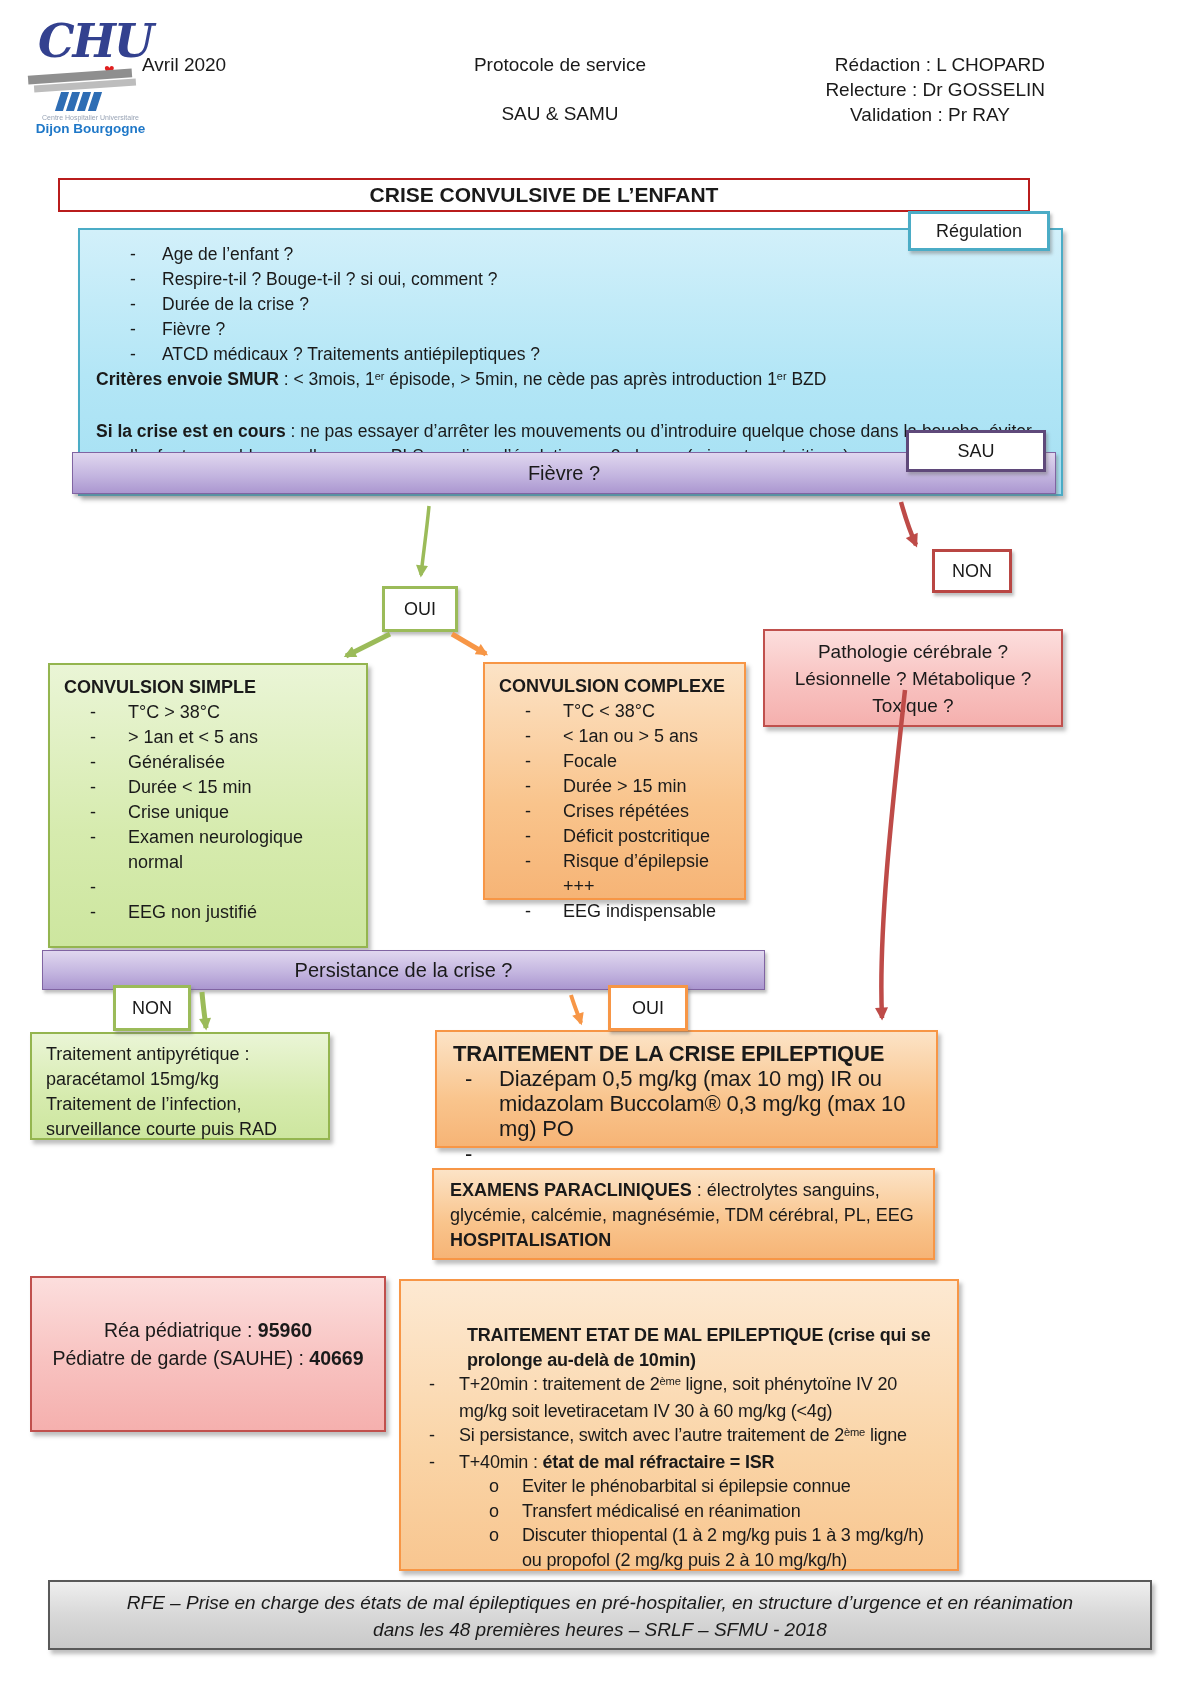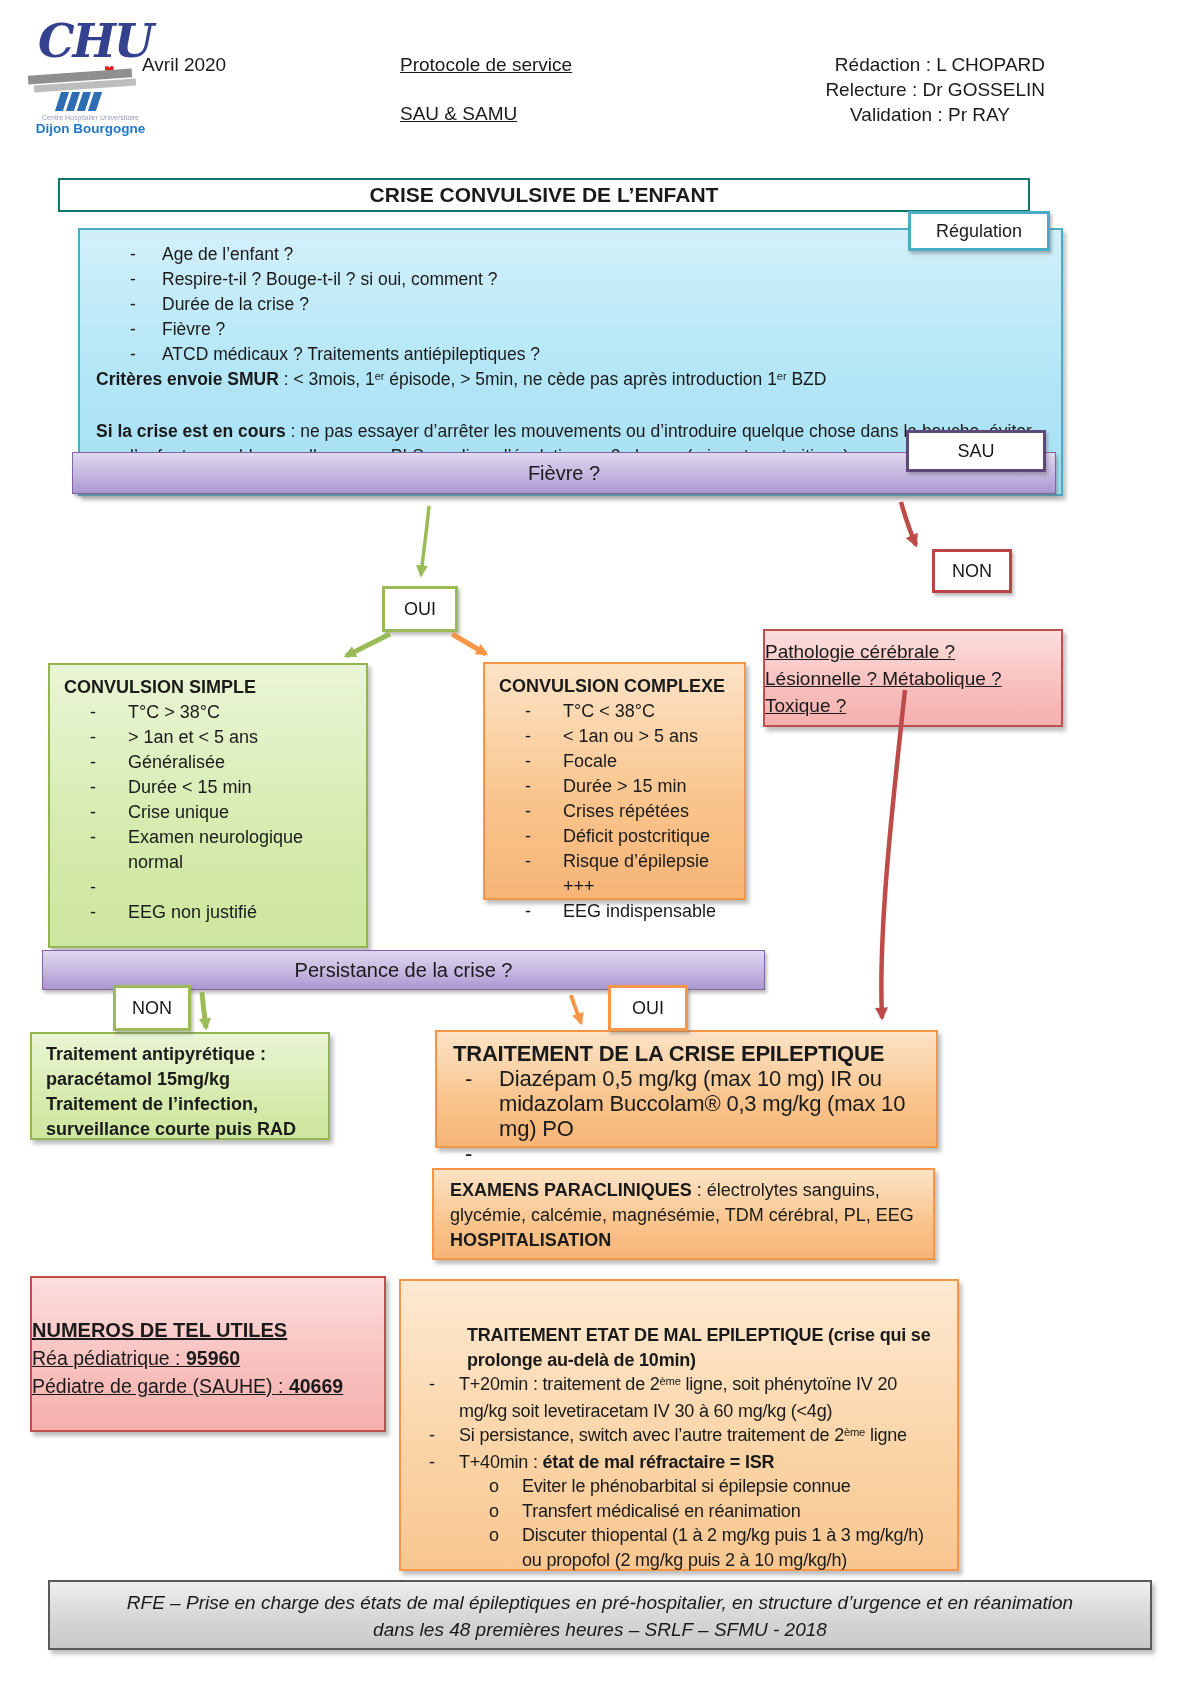--- a/index.html
+++ b/index.html
@@ -4,32 +4,32 @@
 <style>
   html,body{margin:0;padding:0;background:#ffffff;}
   body{font-family:"Liberation Sans", sans-serif; color:#1a1a1a;}
   #canvas{position:relative;width:1200px;height:1697px;background:#fff;overflow:hidden;}
   .abs{position:absolute;}
   .box{position:absolute;box-sizing:border-box;}
   .shadow{box-shadow:3px 4px 4px rgba(110,110,110,.45);}
   .tag{background:#fff;text-align:center;font-size:18px;box-shadow:2px 3px 3px rgba(110,110,110,.45);display:flex;align-items:center;justify-content:center;}
   .b{font-weight:bold;}
   .sup{font-size:62%;position:relative;top:-0.48em;}
-  .center{text-align:left;text-decoration:underline;}
+  .center{text-align:center;}
   .li{display:flex;align-items:flex-start;}
   .li .dash{flex:0 0 auto;}
   .qlist .dash{margin-left:50px;width:32px;}
   .blist .dash{margin-left:40px;width:38px;}
   .clist .dash{margin-left:28px;width:34px;}
   .mlist .dash{margin-left:28px;width:30px;}
   .slist .dash{margin-left:88px;width:33px;}
   
   .hdr-txt{font-size:19px;line-height:25px;}
   
-  #title-bar{left:58px;top:178px;width:972px;height:34px;border:2px solid #0f766e;background:#fff;
+  #title-bar{left:58px;top:178px;width:972px;height:34px;border:2px solid #b91c1c;background:#fff;
     display:flex;align-items:center;justify-content:center;font-size:21px;font-weight:bold;}
   
   #triage-box{left:78px;top:228px;width:985px;height:268px;border:2px solid #4bacc6;
     background:linear-gradient(180deg,#d2f0fa 0%,#b3e6f6 55%,#a5e0f3 100%);
     font-size:17.5px;line-height:25px;padding:12px 16px 0 0;}
   
   .hbar{background:linear-gradient(180deg,#e0d7ef 0%,#c4b6e0 55%,#ab97d0 100%);border:1px solid #8064a2;
     display:flex;align-items:center;justify-content:center;font-size:20px;box-shadow:2px 3px 3px rgba(110,110,110,.45);}
   
   .greenbox{border:2px solid #94b54f;background:linear-gradient(180deg,#eaf5d6 0%,#d6ebae 60%,#cde69f 100%);}
@@ -196,21 +196,21 @@
           <span>EEG indispensable</span>
         </div>
     </div>
   </div>
 
   <div class="box hbar z2" style="left:42px;top:950px;width:723px;height:40px;">Persistance de la crise ?</div>
 
   <div class="box tag z3" style="left:113px;top:985px;width:78px;height:46px;border:3px solid #9bbb59;">NON</div>
   <div class="box tag z3" style="left:608px;top:985px;width:80px;height:46px;border:3px solid #f79646;">OUI</div>
 
-  <div class="box greenbox shadow z1" style="left:30px;top:1032px;width:300px;height:108px;font-size:18px;line-height:25px;padding:8px 0 0 14px;font-weight:bold;">
+  <div class="box greenbox shadow z1" style="left:30px;top:1032px;width:300px;height:108px;font-size:18px;line-height:25px;padding:8px 0 0 14px;">
     <div>Traitement antipyrétique :</div>
     <div>paracétamol 15mg/kg</div>
     <div>Traitement de l’infection,</div>
     <div>surveillance courte puis RAD</div>
   </div>
 
   <div class="box orangebox shadow z1" style="left:435px;top:1030px;width:503px;height:118px;font-size:22px;line-height:25px;padding:9px 10px 0 0;letter-spacing:-0.2px;">
     <div class="boxtitle" style="padding-left:16px;">TRAITEMENT DE LA CRISE EPILEPTIQUE</div>
     <div class="clist">
       <div class="li">
@@ -222,21 +222,20 @@
         </div>
     </div>
   </div>
 
   <div class="box orangebox shadow z1" style="left:432px;top:1168px;width:503px;height:92px;font-size:18px;line-height:25px;padding:8px 14px 0 16px;">
     <div><span class="b">EXAMENS PARACLINIQUES</span><span> : électrolytes sanguins, glycémie, calcémie, magnésémie, TDM cérébral, PL, EEG</span></div>
     <div class="boxtitle">HOSPITALISATION</div>
   </div>
 
   <div class="box pinkbox shadow z1 center" style="left:30px;top:1276px;width:356px;height:156px;font-size:19.5px;line-height:28px;padding-top:38px;">
-    <div class="boxtitle" style="font-size:20px;">NUMEROS DE TEL UTILES</div>
     <div><span>Réa pédiatrique : </span><span class="b">95960</span></div>
     <div><span>Pédiatre de garde (SAUHE) : </span><span class="b">40669</span></div>
   </div>
 
   <div class="box orangebox shadow z1" style="left:399px;top:1279px;width:560px;height:292px;font-size:18px;line-height:24.5px;padding:42px 16px 0 0;letter-spacing:-0.2px;background:linear-gradient(180deg,#fde9d2 0%,#fad4a6 60%,#f8c690 100%);">
     <div class="boxtitle" style="padding-left:18px;margin-left:48px;">TRAITEMENT ETAT DE MAL EPILEPTIQUE (crise qui se prolonge au-delà de 10min)</div>
     <div class="mlist">
       <div class="li">
           <span class="dash">-</span>
           <span><span>T+20min : traitement de 2</span><span class="sup">ème</span><span> ligne, soit phénytoïne IV 20 mg/kg soit levetiracetam IV 30 à 60 mg/kg (&lt;4g)</span></span>

